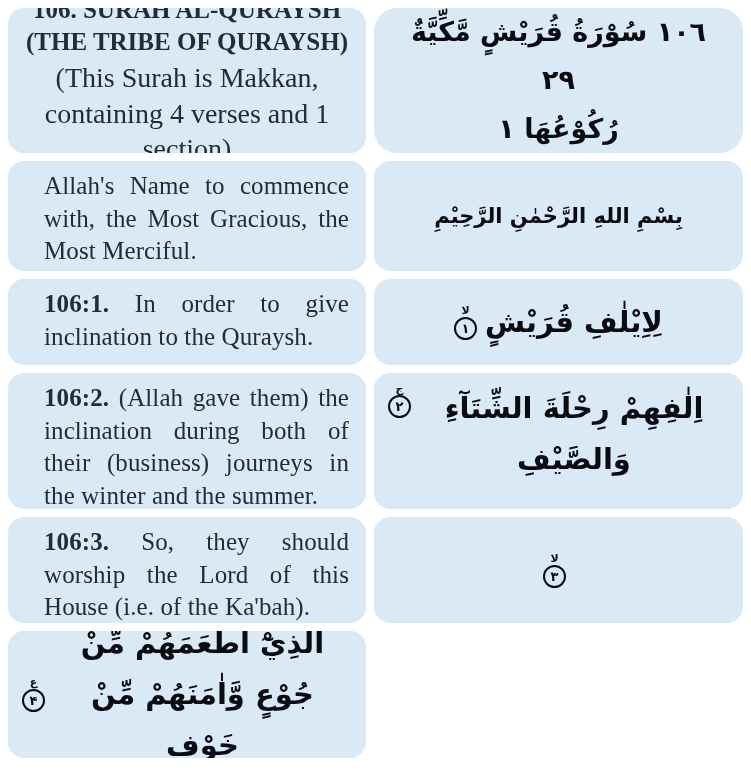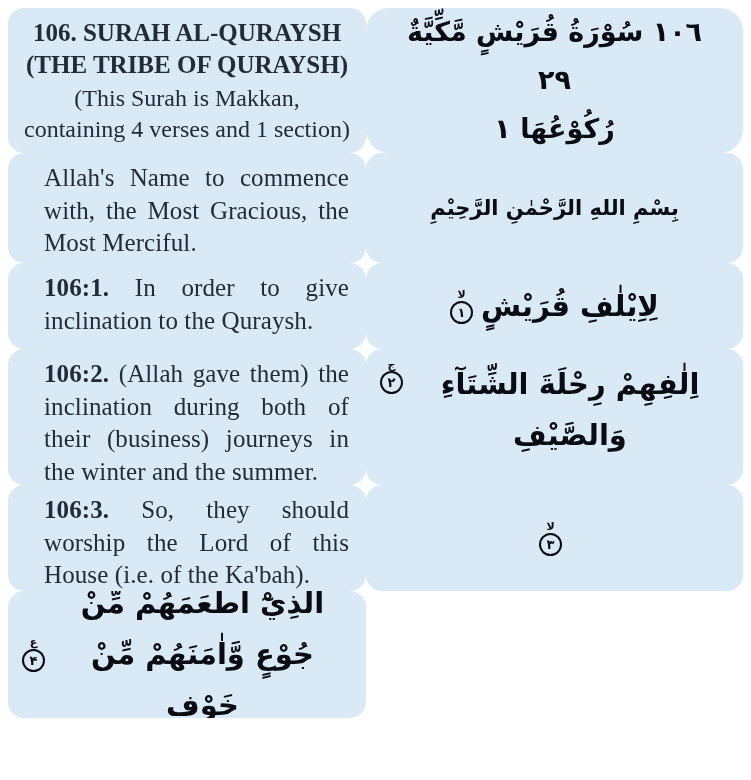--- a/index.html
+++ b/index.html
@@ -13,21 +13,21 @@
   .page{
     width:751px;height:780px;
     background:var(--page-bg);
     padding:8px 8px 2px 8px;
     font-family:"Liberation Serif", serif;
   }
   .grid{
     display:grid;
     grid-template-columns:358px 1fr;
     grid-template-rows:145px 110px 86px 136px 106px 127px;
-    gap:0;
+    gap:8px;
     height:100%;
   }
   .cell{
     background:var(--cell-bg);
     border-radius:16px;
     overflow:hidden;
   }
   
   .en{
     color:var(--en-text);
@@ -37,21 +37,21 @@
     text-align:justify;
     letter-spacing:.1px;
   }
   .en b{font-weight:bold;font-family:Liberation Serif, serif;}
   .en-header{
     display:flex;flex-direction:column;justify-content:center;align-items:center;
     text-align:center;color:var(--en-text);
     padding:6px 14px;line-height:1.28;
   }
   .en-header .t{font-weight:bold;font-size:25px;}
-  .en-header .s{font-size:24px;margin-top:2px;}
+  .en-header .s{font-size:28px;margin-top:2px;}
   
   .ar{
     direction:rtl;
     display:flex;align-items:center;justify-content:center;
     color:var(--ar-text);
     font-family:"DejaVu Sans", sans-serif;
     font-weight:bold;
     font-size:29px;
     text-align:center;
     padding:4px 14px;

